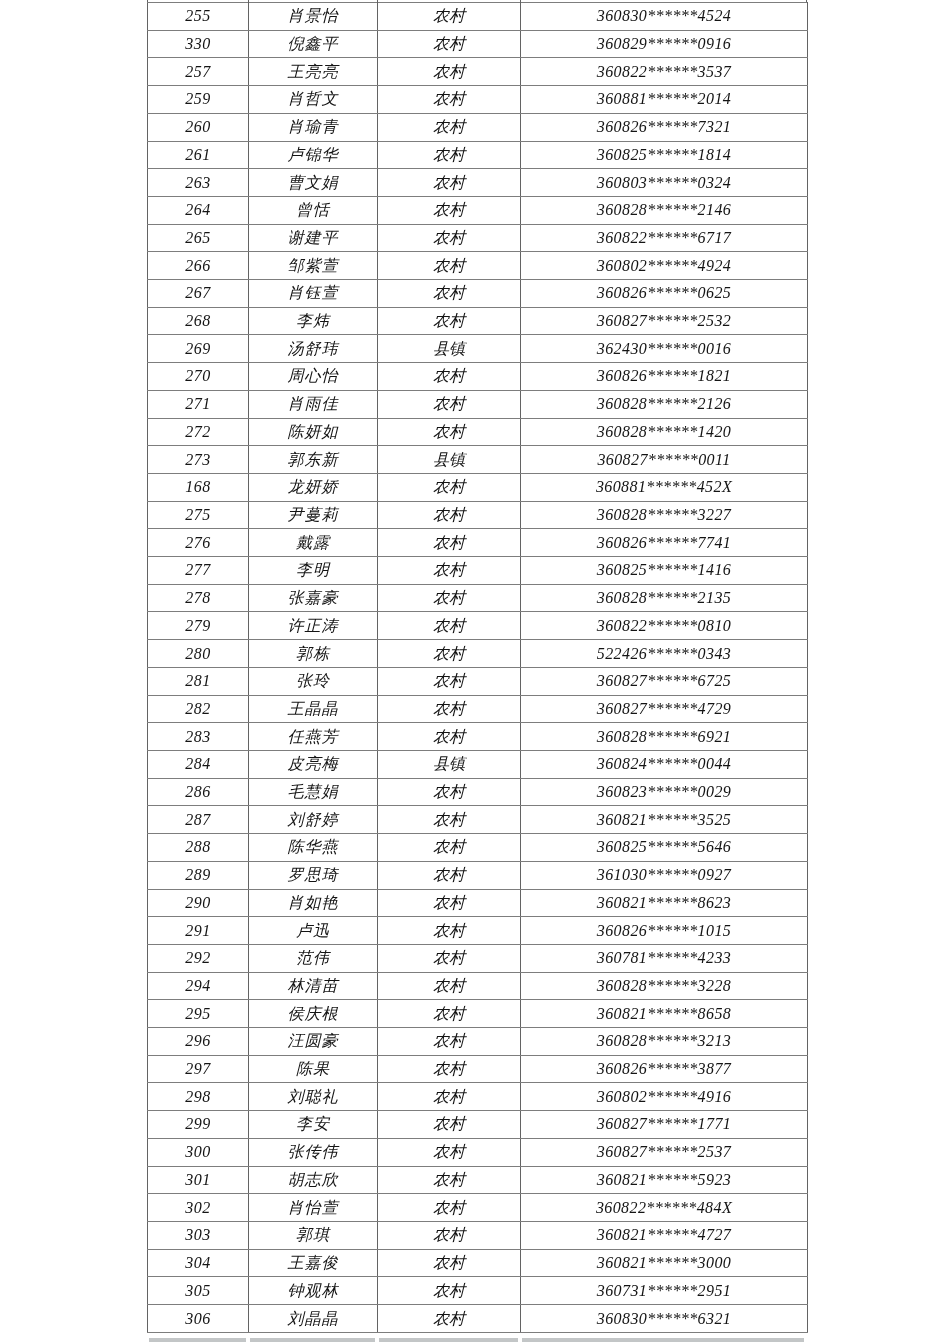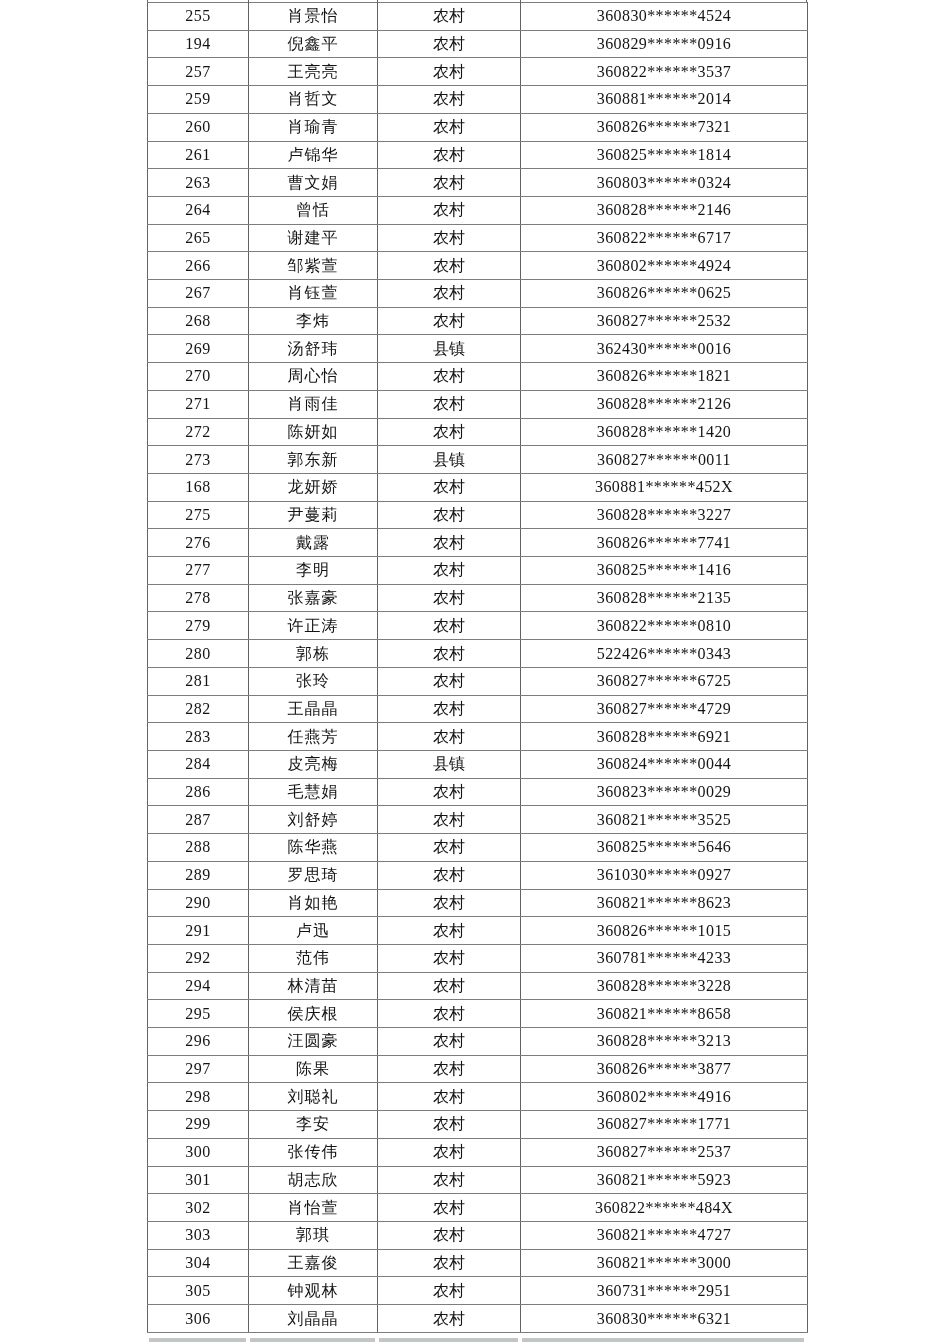--- a/index.html
+++ b/index.html
@@ -8,20 +8,21 @@
     background: #ffffff;
   }
   .page {
     position: relative;
     width: 950px;
     height: 1343px;
     background: #ffffff;
     overflow: hidden;
     font-family: "Liberation Serif", "DejaVu Serif", serif;
     color: #111111;
+    font-style: italic;
   }
   table.roster {
     position: absolute;
     left: 147px;
     top: 2px;
     width: 660px;
     height: 1331px;
     border-collapse: collapse;
     table-layout: fixed;
   }
@@ -77,21 +78,21 @@
       <col style="width:287px">
     </colgroup>
     <tbody>
         <tr>
           <td class="c-serial">255</td>
           <td class="c-name">肖景怡</td>
           <td class="c-res">农村</td>
           <td class="c-id">360830******4524</td>
         </tr>
         <tr>
-          <td class="c-serial">194</td>
+          <td class="c-serial">330</td>
           <td class="c-name">倪鑫平</td>
           <td class="c-res">农村</td>
           <td class="c-id">360829******0916</td>
         </tr>
         <tr>
           <td class="c-serial">257</td>
           <td class="c-name">王亮亮</td>
           <td class="c-res">农村</td>
           <td class="c-id">360822******3537</td>
         </tr>

